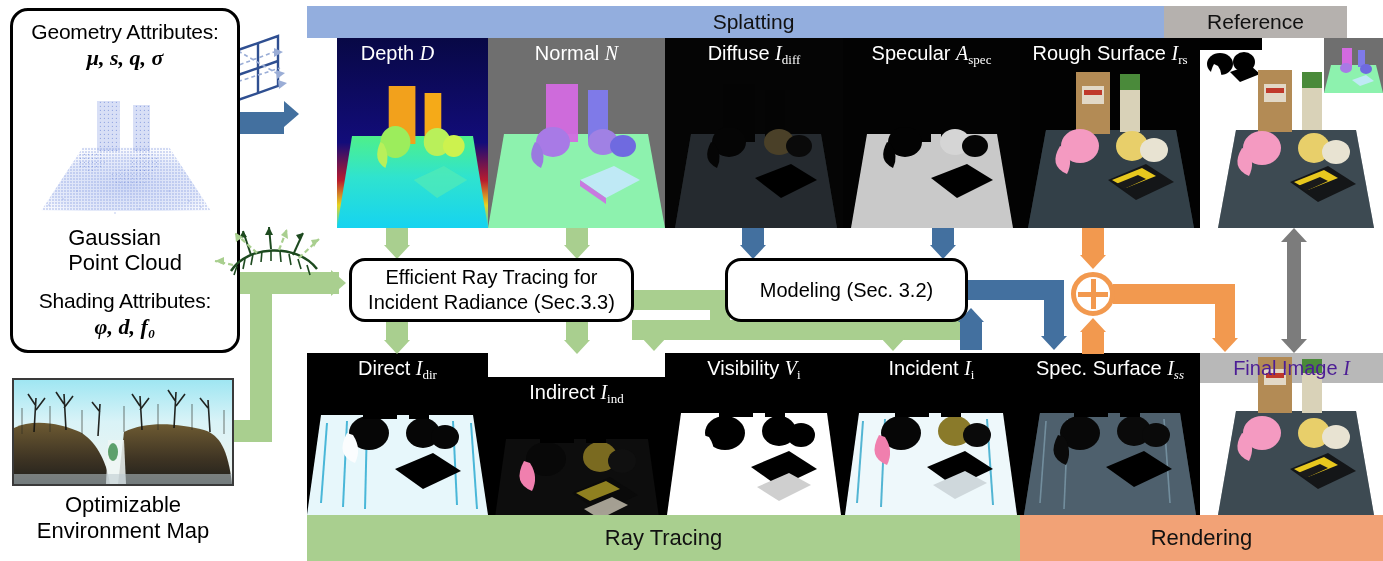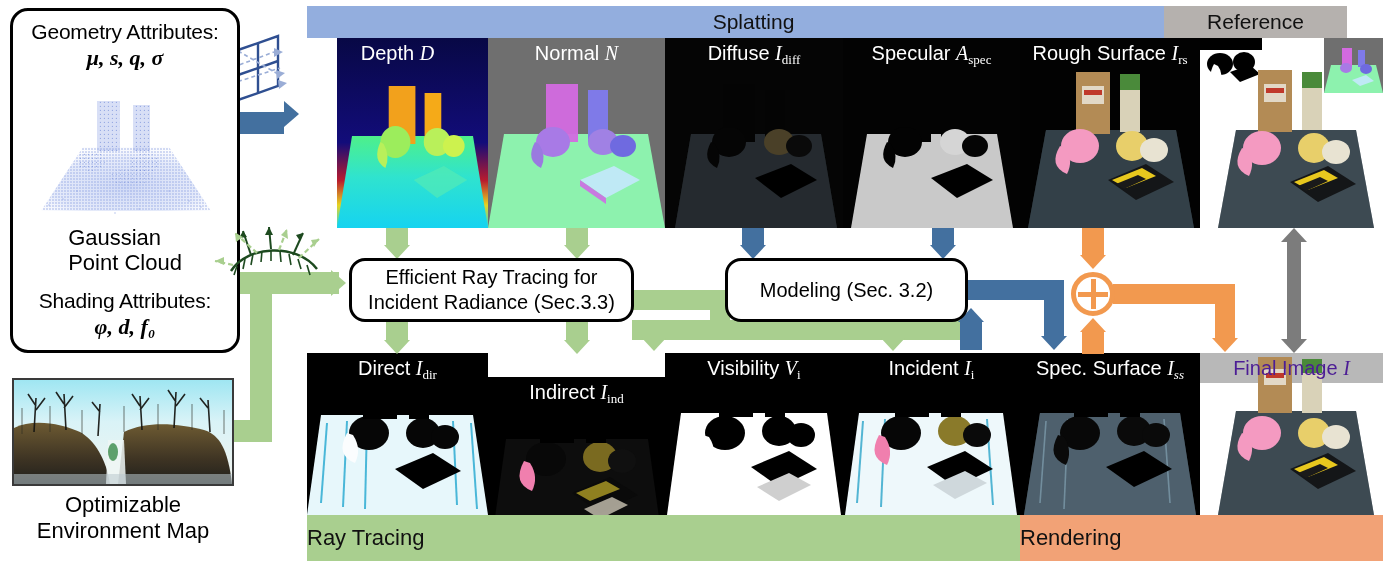--- a/index.html
+++ b/index.html
@@ -62,21 +62,21 @@
   }
   .cell-label.dark { color:#4c1d95; }
   .mathit { font-family:"Liberation Serif", serif; font-style:italic; }
   .mathsub { font-family:"Liberation Serif", serif; font-style:normal;
              font-size:13px; vertical-align:-0.3em; }
   .mathsub.it { font-style:italic; }
 
   
   .foot {
     top:515px; height:46px; display:flex; align-items:center;
-    font-size:22px; color:#111;
+    justify-content:center; font-size:22px; color:#111;
   }
   #foot-rt { left:307px; width:713px; background:#a9cf8f; }
   #foot-rn { left:1020px; width:363px; background:#f2a276; }
 
   
   .pbox {
     border:3px solid #000; border-radius:16px; background:#fff;
     display:flex; flex-direction:column; align-items:center;
     justify-content:center; text-align:center; line-height:25px;
     font-size:20px; z-index:7;

